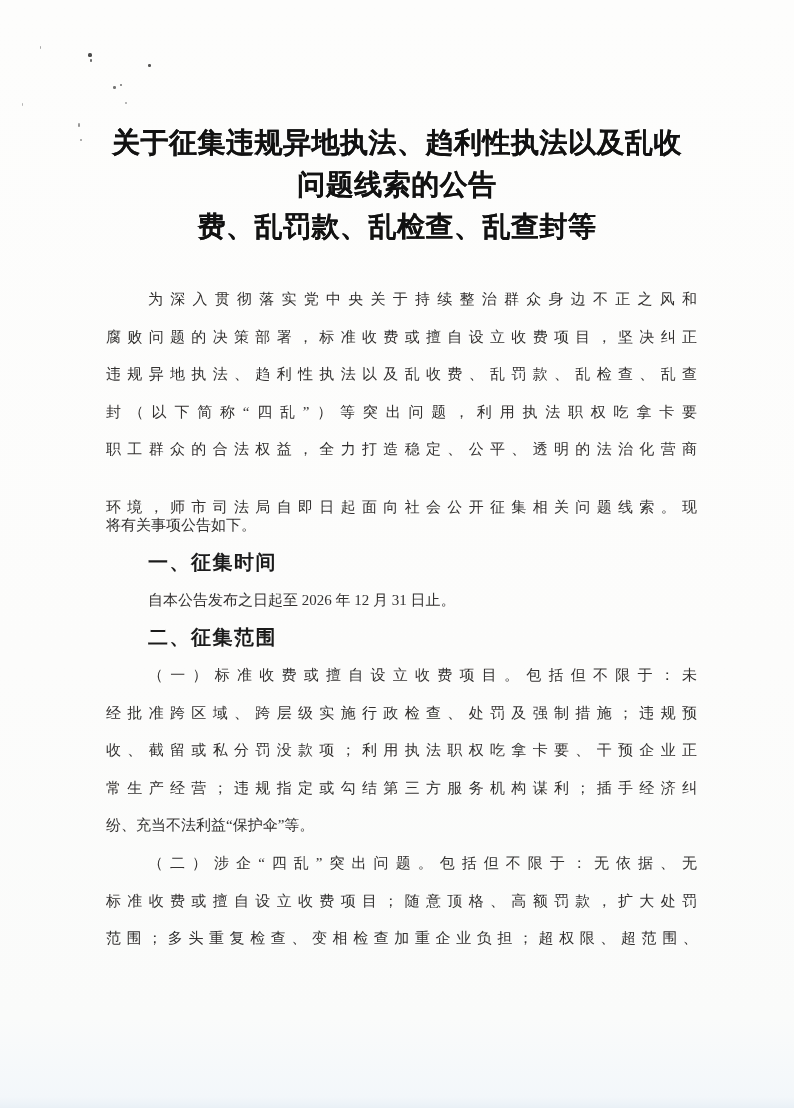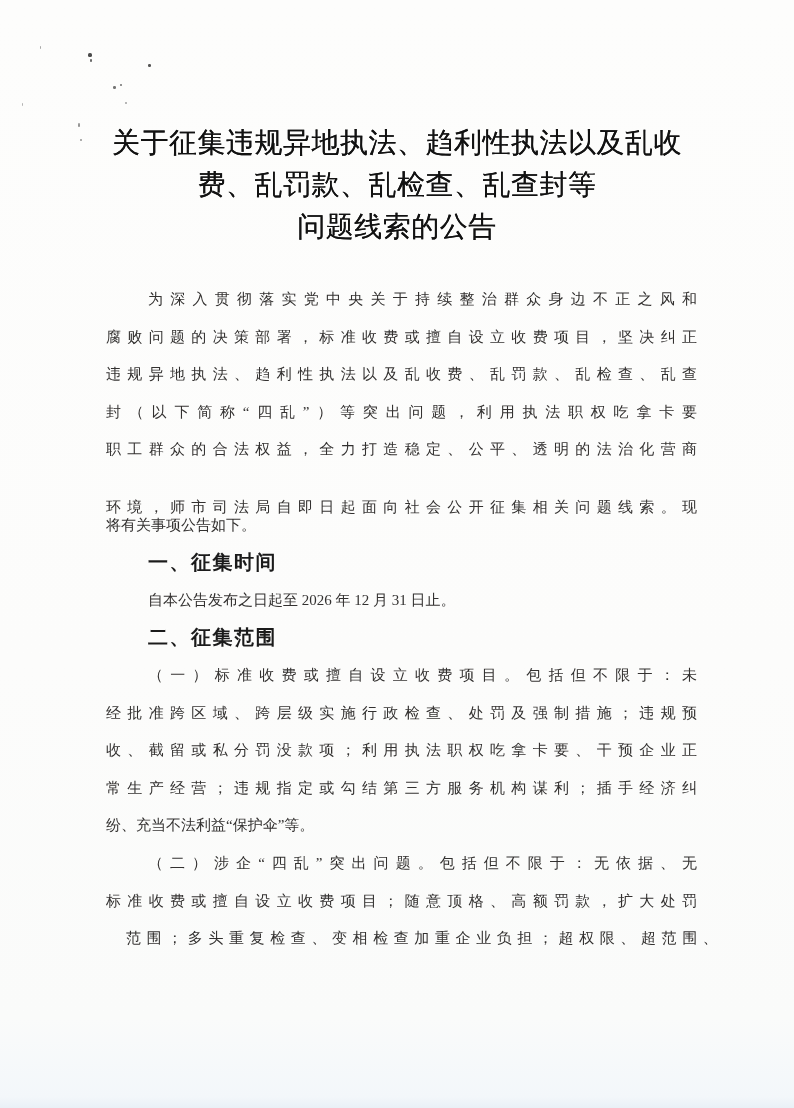--- a/index.html
+++ b/index.html
@@ -13,21 +13,21 @@
     width: 794px; height: 1108px;
     overflow: hidden;
     background: linear-gradient(180deg, #fdfdfc 0%, #fcfcfb 60%, #fafbfa 92%, #f3f7fa 99%, #e9f0f6 100%);
   }
   
   .title {
     position: absolute;
     top: 122px; left: 0; width: 794px;
     text-align: center;
     font-size: 28px; line-height: 42px;
-    font-weight: normal;
+    font-weight: bold;
     color: #121212;
     letter-spacing: 0.5px;
     font-family: "Liberation Serif", "DejaVu Serif", serif;
     text-shadow: 0 0 0.4px #222;
   }
   
   .bl {
     position: absolute;
     left: 106px; width: 591px;
     height: 38px; line-height: 38px;
@@ -37,21 +37,21 @@
   }
   .just { text-align: justify; text-align-last: justify; }
   .ind  { padding-left: 42px; width: 549px; }
   .head {
     font-family: "Liberation Sans", "DejaVu Sans", sans-serif;
     font-weight: bold;
     font-size: 20px;
     letter-spacing: 1.5px;
     color: #1b1b1b;
   }
-  .tight { letter-spacing: -0.75px; margin-left: 20px; }
+  .tight { letter-spacing: -0.75px; }
   
   .sp {
     position: absolute;
     background: #2b2b2b;
     border-radius: 40%;
   }
 </style>
 </head>
 <body>
 
@@ -63,22 +63,22 @@
   <div class="sp" style="left:113px; top:86px;  width:3px; height:3px; opacity:.65"></div>
   <div class="sp" style="left:120px; top:84px;  width:2px; height:2px; opacity:.6"></div>
   <div class="sp" style="left:125px; top:102px; width:2px; height:2px; opacity:.4"></div>
   <div class="sp" style="left:22px;  top:103px; width:1px; height:3px; opacity:.35"></div>
   <div class="sp" style="left:78px;  top:123px; width:2px; height:4px; opacity:.5"></div>
   <div class="sp" style="left:80px;  top:139px; width:2px; height:2px; opacity:.45"></div>
   <div class="sp" style="left:40px;  top:46px;  width:1px; height:3px; opacity:.4"></div>
 
   <div class="title">
     <div>关于征集违规异地执法、趋利性执法以及乱收</div>
+    <div>问题线索的公告</div>
     <div>费、乱罚款、乱检查、乱查封等</div>
-    <div>问题线索的公告</div>
   </div>
 
   <div class="bl ind just" style="top:280px">为深入贯彻落实党中央关于持续整治群众身边不正之风和</div>
   <div class="bl just" style="top:317.6px">腐败问题的决策部署，标准收费或擅自设立收费项目，坚决纠正</div>
   <div class="bl just" style="top:355.2px">违规异地执法、趋利性执法以及乱收费、乱罚款、乱检查、乱查</div>
   <div class="bl just" style="top:392.8px">封（以下简称“四乱”）等突出问题，利用执法职权吃拿卡要</div>
   <div class="bl just" style="top:430.4px">职工群众的合法权益，全力打造稳定、公平、透明的法治化营商</div>
   <div class="bl just" style="top:488px">环境，师市司法局自即日起面向社会公开征集相关问题线索。现</div>
   <div class="bl" style="top:505.6px">将有关事项公告如下。</div>
   <div class="bl head ind" style="top:543.2px">一、征集时间</div>

